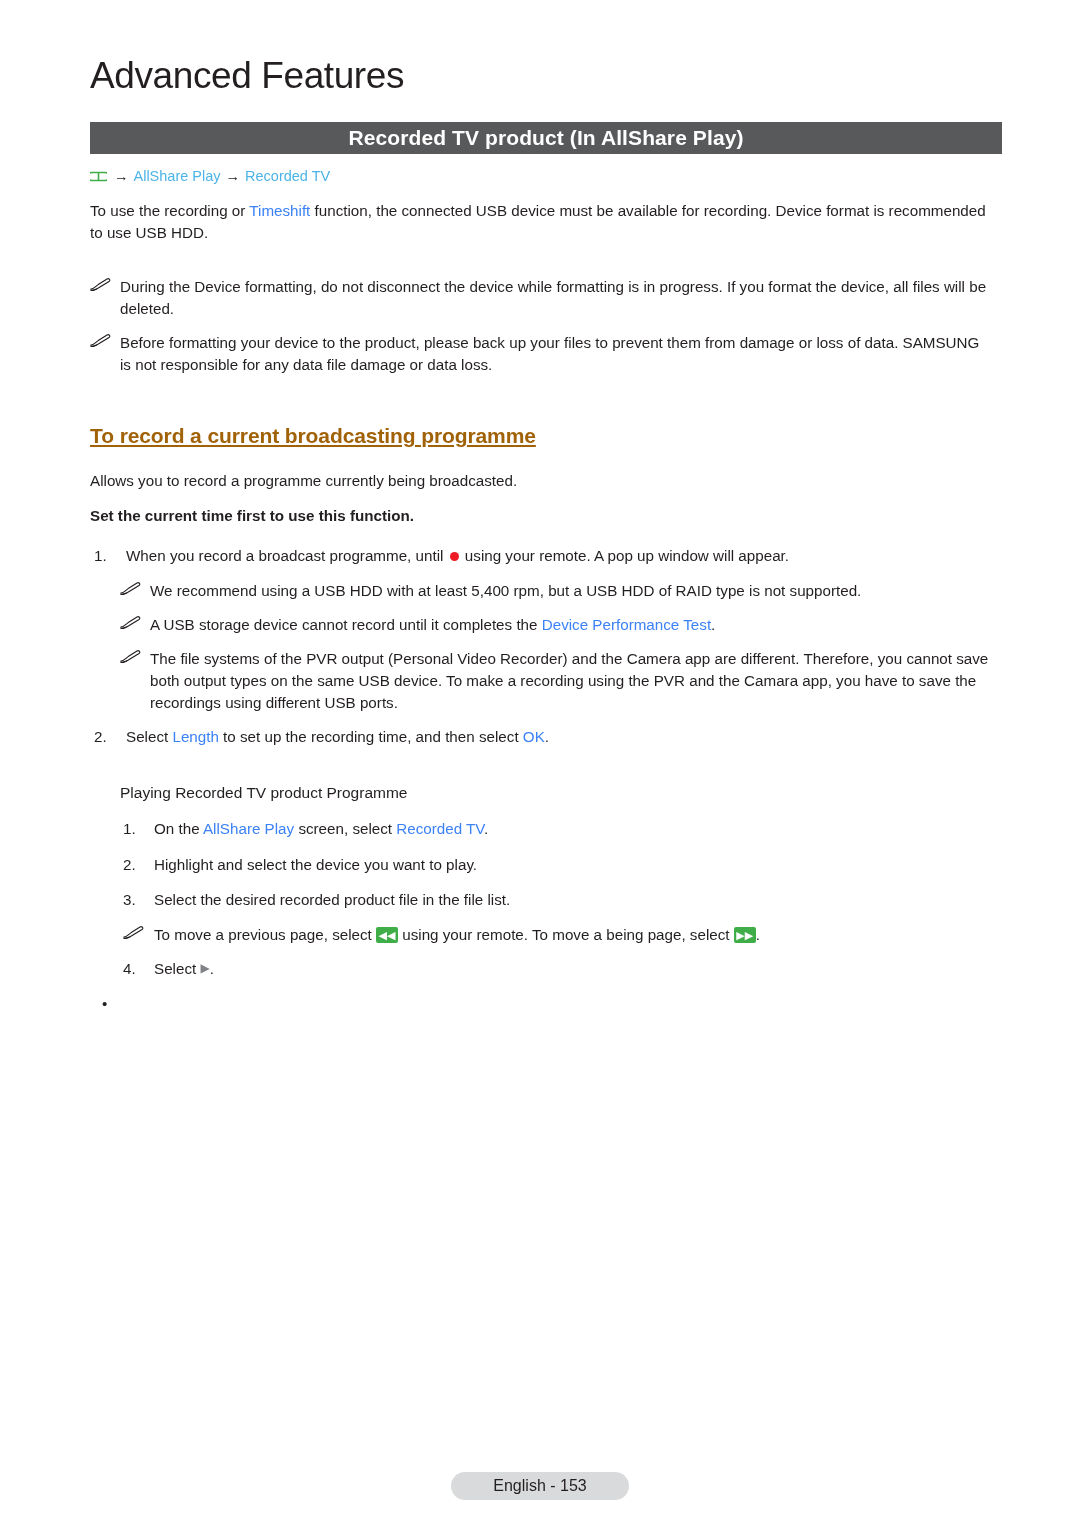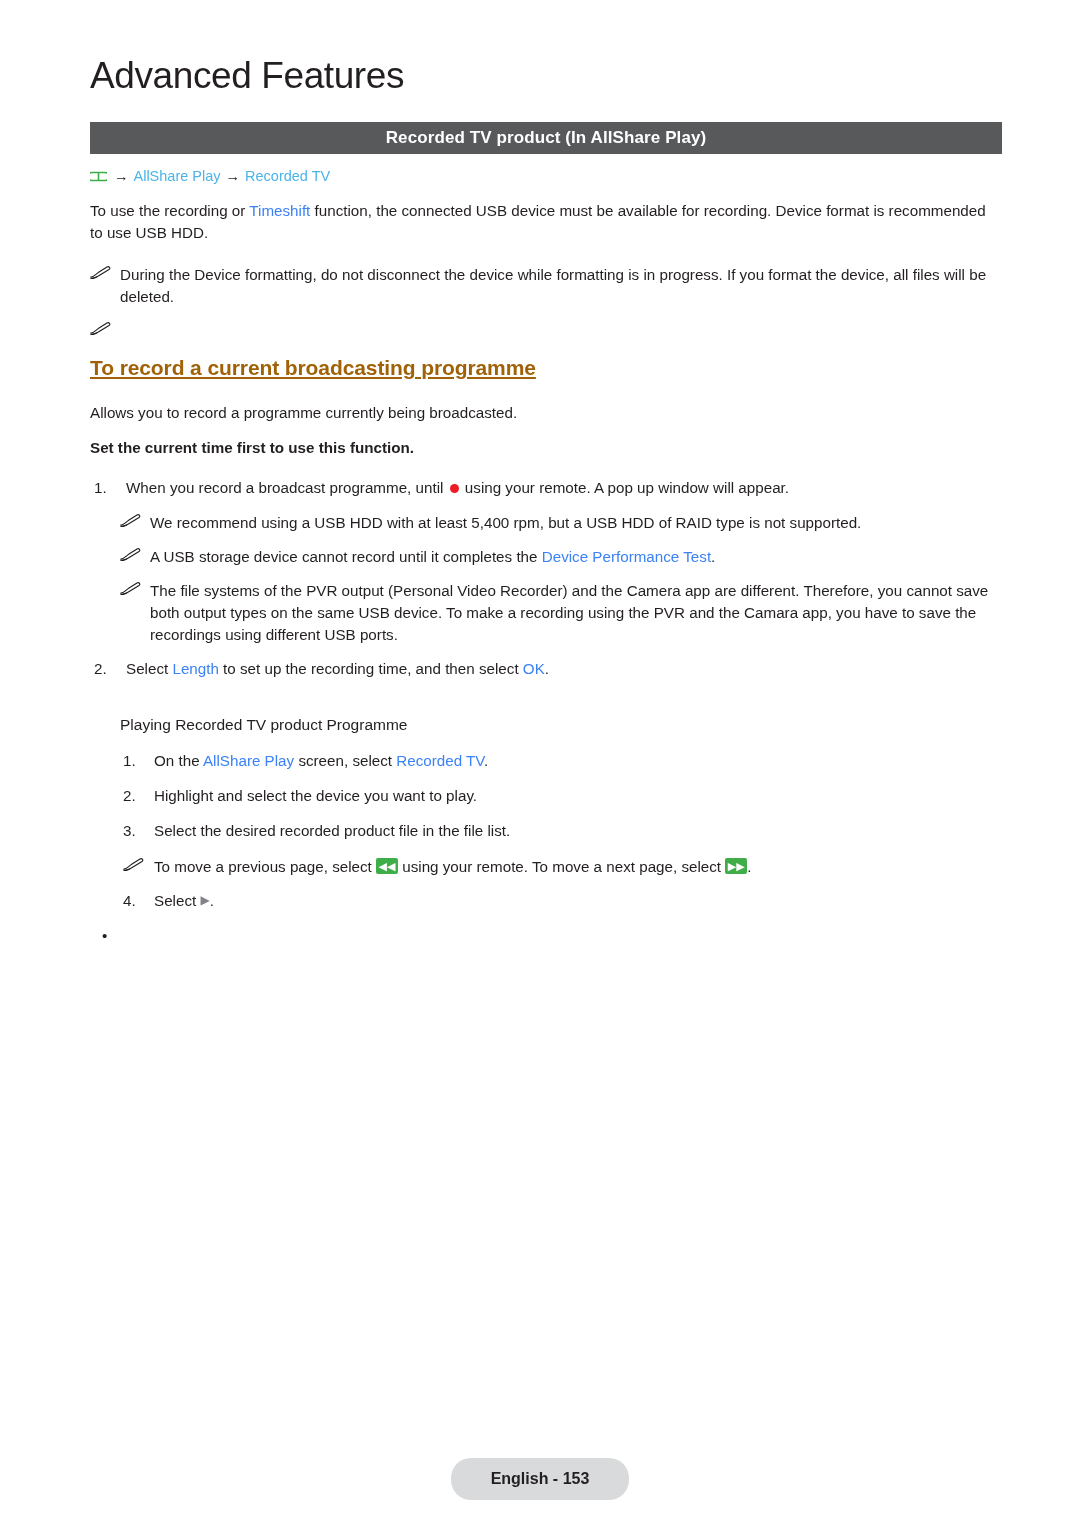--- a/index.html
+++ b/index.html
@@ -33,21 +33,21 @@
     font-family: "Liberation Sans", sans-serif;
   }
   .section-bar {
     position: absolute;
     left: 90px;
     top: 122px;
     width: 912px;
     height: 32px;
     background: #58595b;
     color: #ffffff;
-    font-size: 17px;
+    font-size: 21px;
     font-weight: bold;
     display: flex;
     align-items: center;
     justify-content: center;
     letter-spacing: 0.1px;
   }
   .content {
     position: absolute;
     left: 90px;
     top: 168px;
@@ -192,28 +192,28 @@
     vertical-align: middle;
     position: relative;
     top: -1px;
   }
   .footer {
     position: absolute;
     left: 50%;
     transform: translateX(-50%);
     bottom: 34px;
     width: 178px;
-    height: 42px;
+    height: 28px;
     border-radius: 20px;
     background: #d9dadb;
     display: flex;
     align-items: center;
     justify-content: center;
     font-size: 16px;
-    font-weight: bold;
+    font-weight: normal;
     color: #231f20;
   }
 </style>
 </head>
 <body>
 
 <div class="page">
 
   <div class="chapter-title">Advanced Features</div>
 
@@ -233,37 +233,38 @@
       <span class="arrow">→</span>
       <span class="link">AllShare Play</span>
       <span class="arrow">→</span>
       <span class="link">Recorded TV</span>
     </div>
 
     <p class="para">
       <span>To use the recording or </span><span class="link">Timeshift</span><span> function, the connected USB device must be available for recording. Device format is recommended to use USB HDD.</span>
     </p>
 
-    <div class="note" style="margin-top:20px;">
+    <div class="note" style="margin-top:32px;">
       <span class="pen">
         <svg width="22" height="16" viewBox="0 0 22 16">
           <path d="M1 12 C4 12, 6 9, 9 7 L17 2 C19 1, 21 3, 19 4.5 L10 10 C7 12, 4 14, 1 13.5 Z" fill="none" stroke="#231f20" stroke-width="1.1"></path>
           <path d="M1 13.5 C3 13, 5 12.5, 7 12" fill="none" stroke="#231f20" stroke-width="1.1"></path>
         </svg>
       </span>
       <span>During the Device formatting, do not disconnect the device while formatting is in progress. If you format the device, all files will be deleted.</span>
     </div>
 
     <div class="note">
       <span class="pen">
         <svg width="22" height="16" viewBox="0 0 22 16">
           <path d="M1 12 C4 12, 6 9, 9 7 L17 2 C19 1, 21 3, 19 4.5 L10 10 C7 12, 4 14, 1 13.5 Z" fill="none" stroke="#231f20" stroke-width="1.1"></path>
           <path d="M1 13.5 C3 13, 5 12.5, 7 12" fill="none" stroke="#231f20" stroke-width="1.1"></path>
         </svg>
       </span>
+      <span>Before formatting your device to the product, please back up your files to prevent them from damage or loss of data. SAMSUNG is not responsible for any data file damage or data loss.</span>
     </div>
 
     <h2 class="heading2">To record a current broadcasting programme</h2>
 
     <p class="para">Allows you to record a programme currently being broadcasted.</p>
     <p class="para" style="margin-bottom:18px;font-weight:bold;">Set the current time first to use this function.</p>
 
     <div class="numitem">
       <span class="num">1.</span>
       <span>When you record a broadcast programme, until </span><span class="rec-dot"></span><span> using your remote. A pop up window will appear.</span>
@@ -321,21 +322,21 @@
       <span>Select the desired recorded product file in the file list.</span>
     </div>
 
     <div class="note sub2" style="padding-left:64px;">
       <span class="pen" style="left:33px;">
         <svg width="22" height="16" viewBox="0 0 22 16">
           <path d="M1 12 C4 12, 6 9, 9 7 L17 2 C19 1, 21 3, 19 4.5 L10 10 C7 12, 4 14, 1 13.5 Z" fill="none" stroke="#231f20" stroke-width="1.1"></path>
           <path d="M1 13.5 C3 13, 5 12.5, 7 12" fill="none" stroke="#231f20" stroke-width="1.1"></path>
         </svg>
       </span>
-      <span>To move a previous page, select </span><span class="btn-key">◀◀</span><span> using your remote. To move a next page, select </span><span class="btn-key">▶▶</span><span>.</span>
+      <span>To move a previous page, select </span><span class="btn-key">◀◀</span><span> using your remote. To move a being page, select </span><span class="btn-key">▶▶</span><span>.</span>
     </div>
 
     <div class="numitem indent">
       <span class="num">4.</span>
       <span>Select </span><span class="play-glyph">▶</span><span>.</span>
     </div>
 
     <div class="bulletitem" style="margin-top:8px;">
       <span class="dot">•</span>
     </div>

